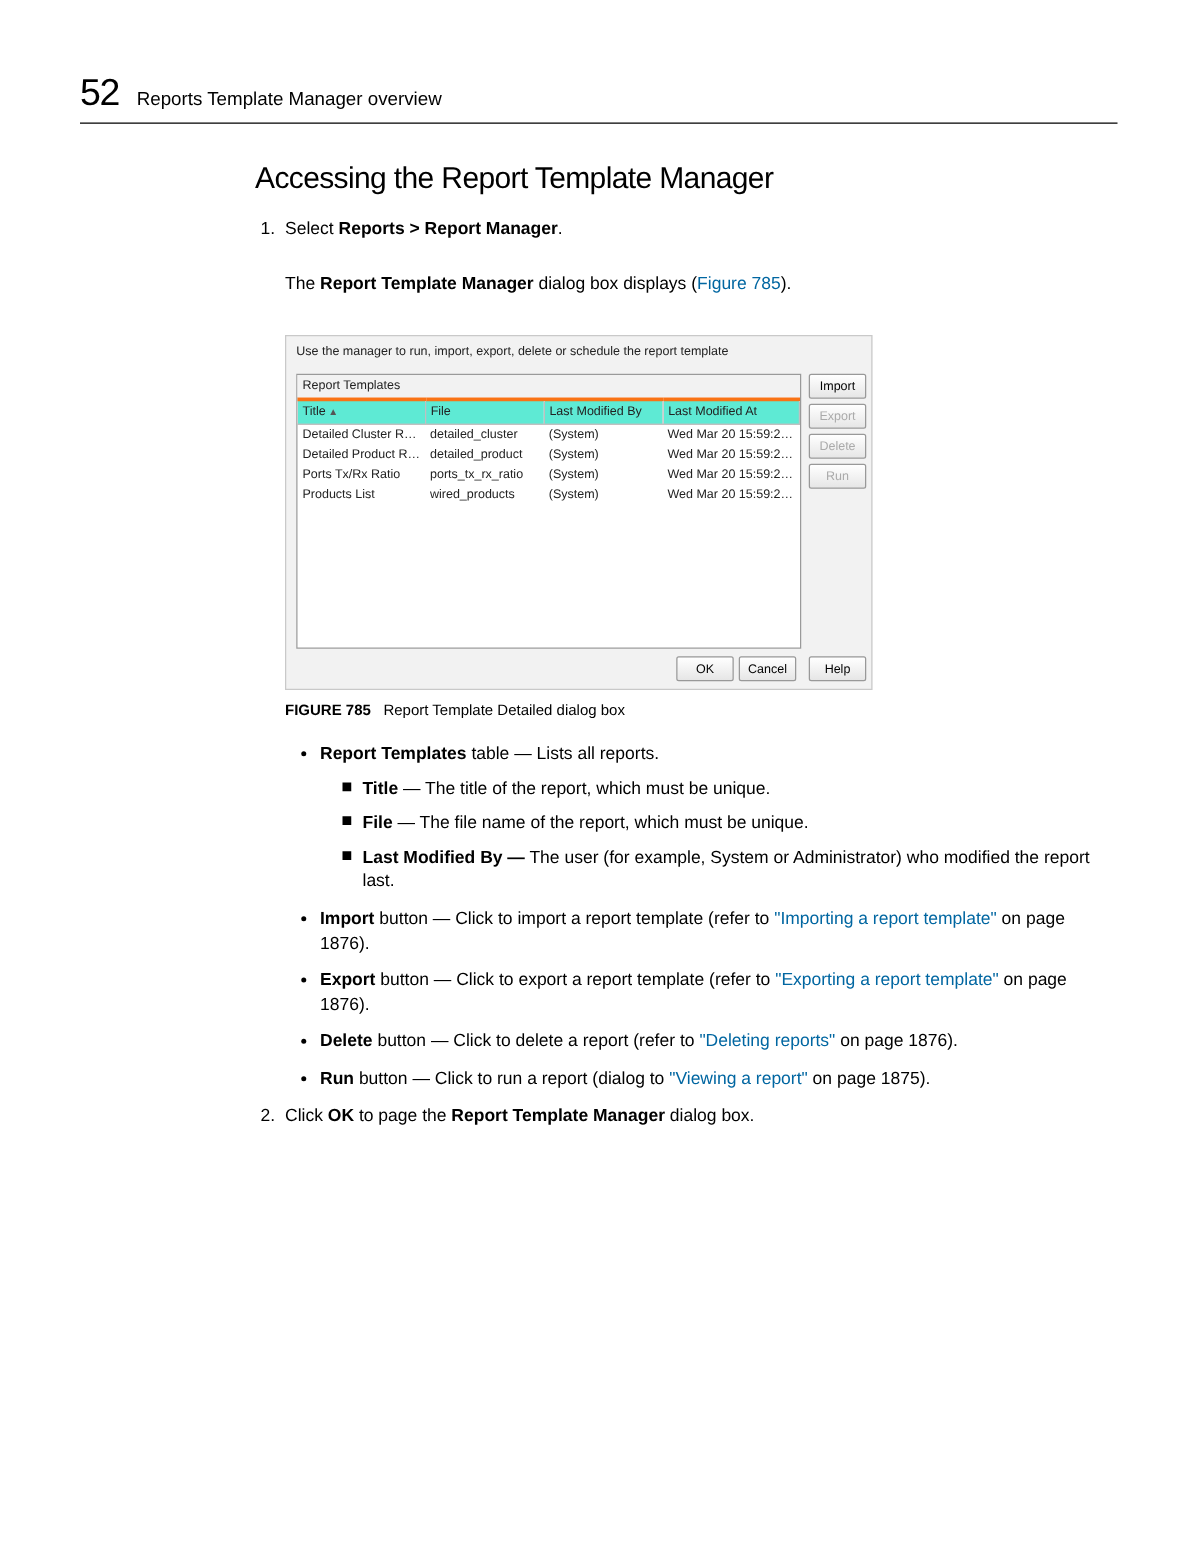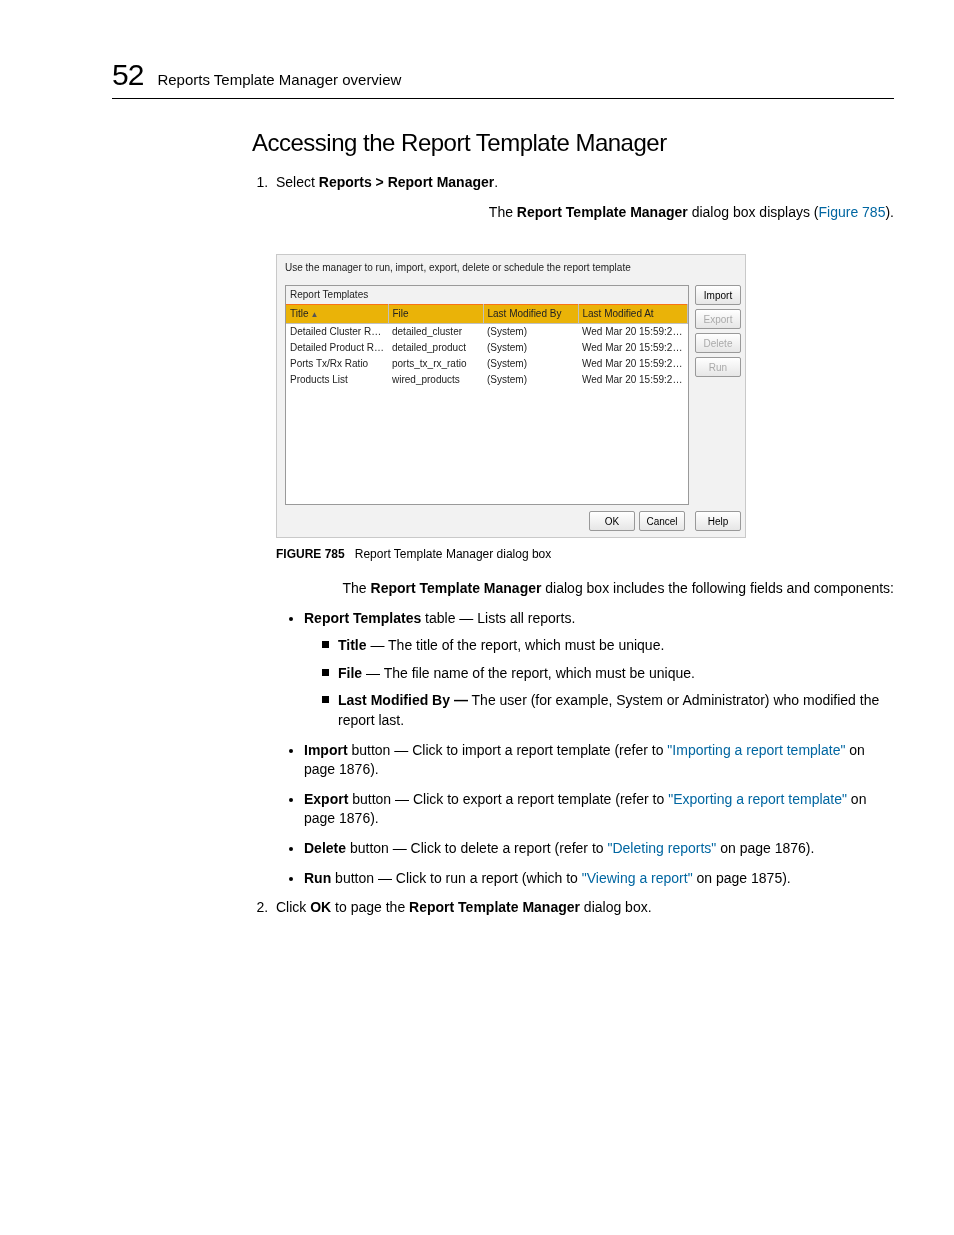--- a/index.html
+++ b/index.html
@@ -5,21 +5,21 @@
   body{
     margin:0;
     font-family:Arial,Helvetica,sans-serif;
     color:#000;
     background:#fff;
   }
   .page{
     width:954px;
     height:1235px;
     box-sizing:border-box;
-    padding:58px 60px 60px 112px;
+    padding:58px 60px 60px 64px;
     position:relative;
   }
   .hdr{
     display:flex;
     align-items:baseline;
     border-bottom:1px solid #000;
     padding-bottom:6px;
     margin-bottom:30px;
   }
   .hdr .pgnum{
@@ -50,22 +50,21 @@
   ol.steps{
     list-style:decimal;
     padding-left:20px;
     margin:0;
   }
   ol.steps > li{
     margin-bottom:10px;
     padding-left:4px;
   }
   .step-body{
-    margin-top:10px;
-    text-align:right;
+    margin-top:24px;
   }
   figure.screenshot{
     margin:14px 0 8px 0;
   }
   .dlg{
     width:470px;
     background:#f2f2f2;
     border:1px solid #c9c9c9;
     box-sizing:border-box;
     padding:6px 4px 6px 8px;
@@ -93,22 +92,22 @@
     padding:2px 4px;
     font-size:10px;
   }
   table.rpt{
     border-collapse:collapse;
     width:100%;
     font-size:10px;
     table-layout:fixed;
   }
   table.rpt th{
-    background:#eab308;
-    border-top:1px solid #f97316;
+    background:#5eead4;
+    border-top:3px solid #f97316;
     border-bottom:1px solid #c0c0c0;
     border-right:1px solid #c0c0c0;
     text-align:left;
     font-weight:normal;
     padding:2px 4px;
     white-space:nowrap;
     overflow:hidden;
   }
   table.rpt td{
     padding:1px 4px;
@@ -275,40 +274,37 @@
               <div class="grp">
                 <button>OK</button>
                 <button>Cancel</button>
               </div>
               <button>Help</button>
             </div>
           </div>
         </figure>
 
         <div class="figcap">
-          <span class="fignum">FIGURE 785</span>&nbsp;&nbsp;&nbsp;<span>Report Template Manager dialog box</span>
+          <span class="fignum">FIGURE 785</span>&nbsp;&nbsp;&nbsp;<span>Report Template Detailed dialog box</span>
         </div>
 
-        <div class="step-body">
-          <span>The </span><b>Report Template Manager</b><span> dialog box includes the following fields and components:</span>
-        </div>
 
         <ul class="round">
           <li>
             <b>Report Templates</b><span> table — Lists all reports.</span>
             <ul class="square">
               <li><b>Title</b><span> — The title of the report, which must be unique.</span></li>
               <li><b>File</b><span> — The file name of the report, which must be unique.</span></li>
               <li><b>Last Modified By —</b><span> The user (for example, System or Administrator) who modified the report last.</span></li>
             </ul>
           </li>
           <li><b>Import</b><span> button — Click to import a report template (refer to </span><span class="link">"Importing a report template"</span><span> on page 1876).</span></li>
           <li><b>Export</b><span> button — Click to export a report template (refer to </span><span class="link">"Exporting a report template"</span><span> on page 1876).</span></li>
           <li><b>Delete</b><span> button — Click to delete a report (refer to </span><span class="link">"Deleting reports"</span><span> on page 1876).</span></li>
-          <li><b>Run</b><span> button — Click to run a report (which to </span><span class="link">"Viewing a report"</span><span> on page 1875).</span></li>
+          <li><b>Run</b><span> button — Click to run a report (dialog to </span><span class="link">"Viewing a report"</span><span> on page 1875).</span></li>
         </ul>
       </li>
 
       <li>
         <span>Click </span><b>OK</b><span> to page the </span><b>Report Template Manager</b><span> dialog box.</span>
       </li>
     </ol>
   </div>
 </div>
 

